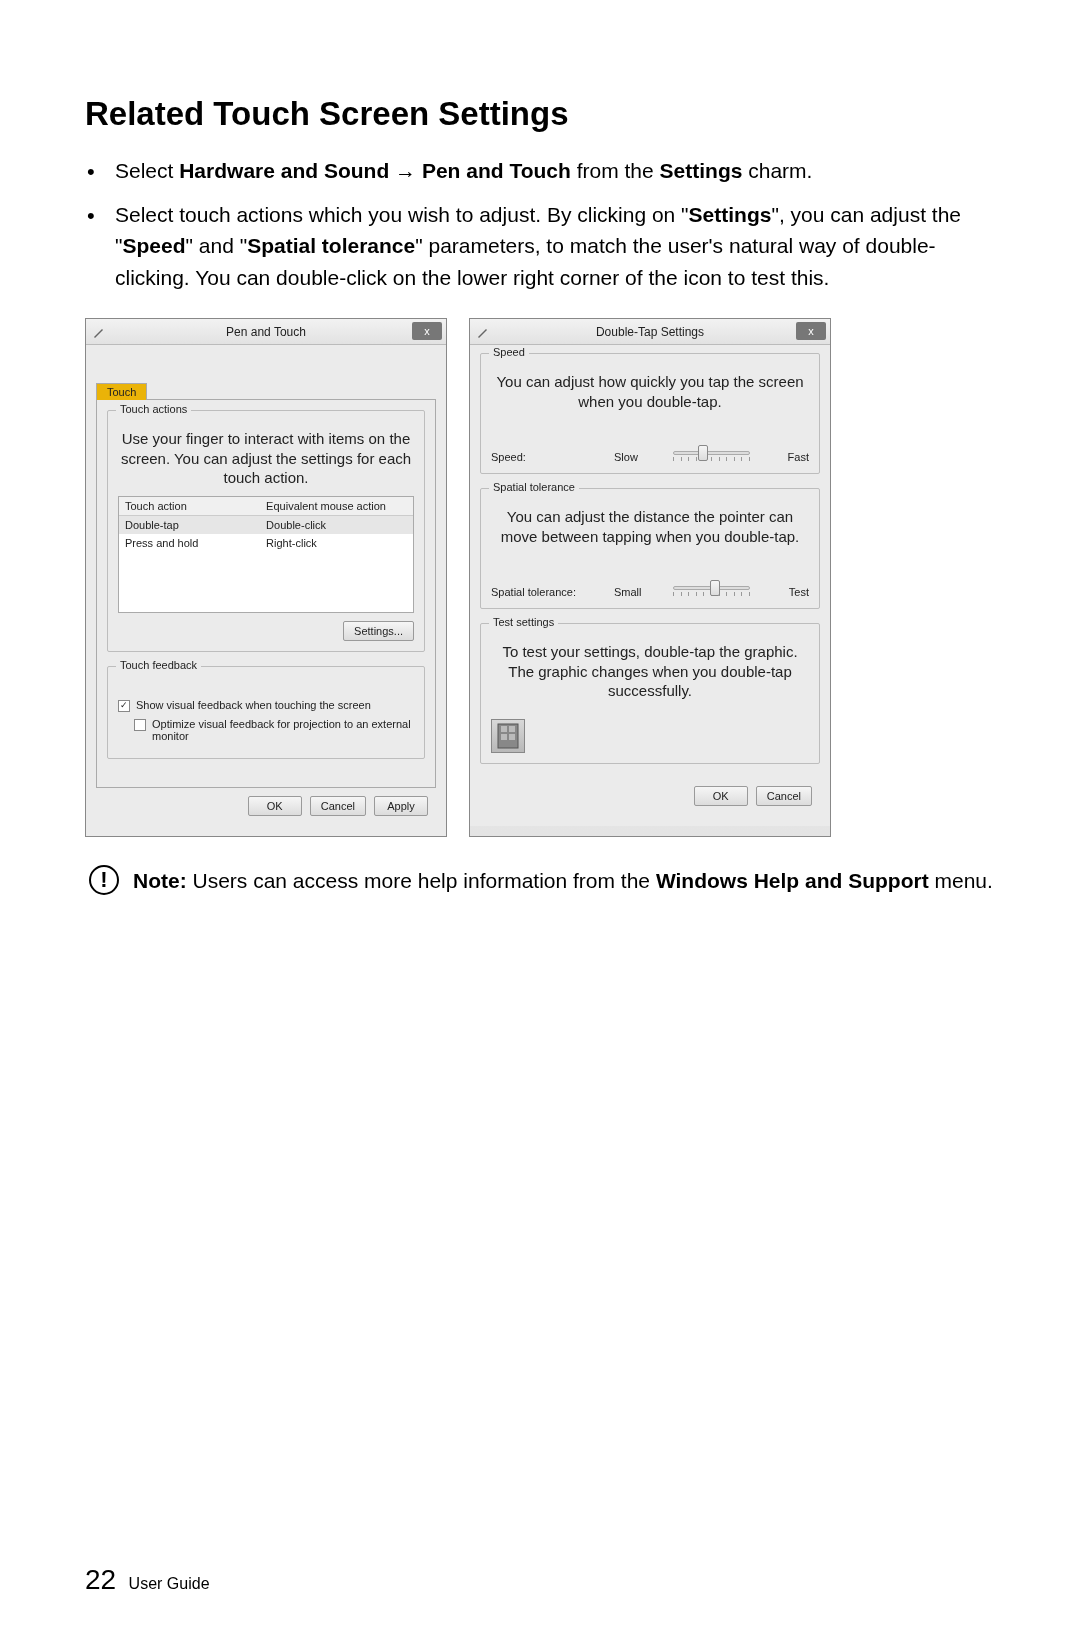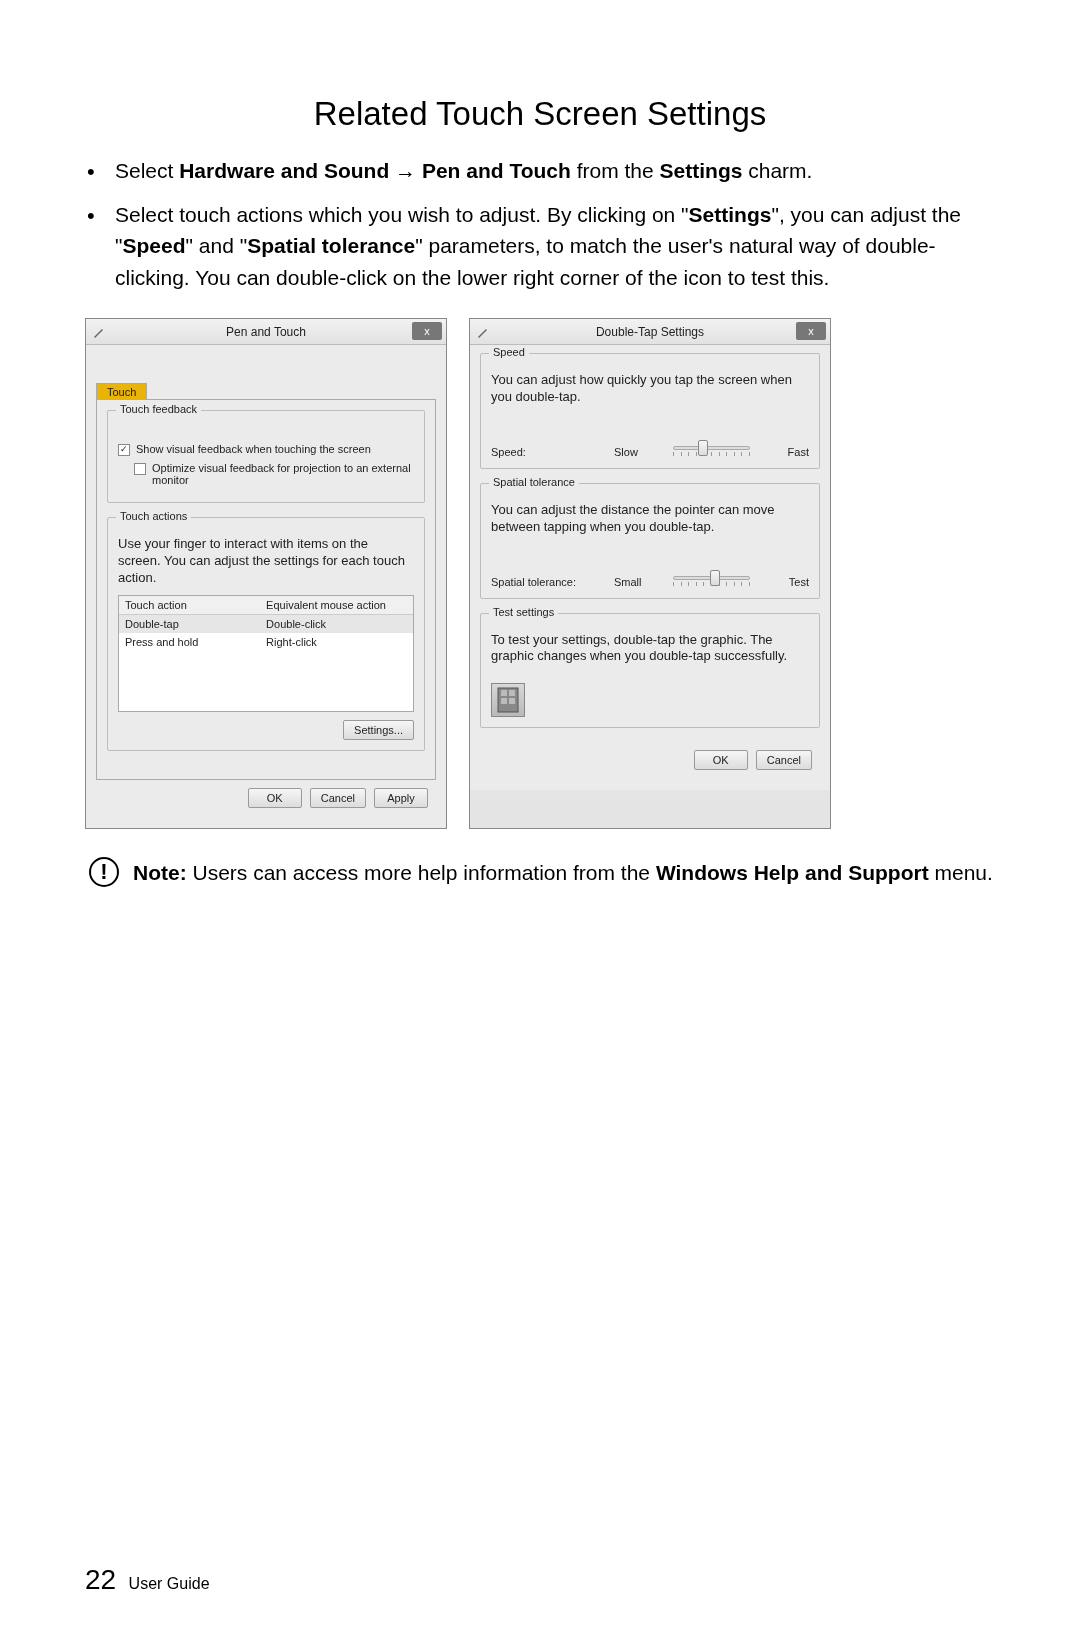--- a/index.html
+++ b/index.html
@@ -9,23 +9,22 @@
     background: #fff;
     font-family: Arial, Helvetica, sans-serif;
     color: #000;
     position: relative;
   }
   .page {
     padding: 95px 85px 60px 85px;
   }
   .heading {
     font-size: 33px;
-    font-weight: normal;
+    font-weight: bold;
     margin-bottom: 22px;
-    text-align: center;
   }
   .bullets {
     list-style: none;
     padding-left: 30px;
   }
   .bullets li {
     font-size: 21px;
     line-height: 1.5;
     margin-bottom: 12px;
     position: relative;
@@ -113,23 +112,24 @@
   }
   .groupbox .legend {
     position: absolute;
     top: -8px;
     left: 8px;
     background: #ebebeb;
     padding: 0 4px;
     font-size: 11px;
   }
   .desc {
-    font-size: 13px;
+    font-size: 15px;
     line-height: 1.3;
     margin-bottom: 8px;
+    text-align: center;
   }
   .table-area {
     border: 1px solid #aaa;
     background: #fff;
     font-size: 11px;
   }
   .table-header, .table-row {
     display: flex;
   }
   .table-header {
@@ -283,52 +283,52 @@
       <div class="titlebar">
         <svg class="pen-icon" viewBox="0 0 14 14">
             <path d="M2 12 L10 4 L11 5 L3 13 Z" fill="#666"></path>
           </svg>
         <span class="title">Pen and Touch</span>
         <div class="close-x">x</div>
       </div>
       <div class="dialog-body">
         <span class="tab">Touch</span>
         <div class="tab-panel">
-          <div class="groupbox" style="min-height:88px;">
-            <span class="legend">Touch feedback</span>
-            <div style="height:14px"></div>
-            <div class="chk-row">
-              <div class="chk checked"></div>
-              <span>Show visual feedback when touching the screen</span>
-            </div>
-            <div class="chk-row" style="padding-left:16px;">
-              <div class="chk"></div>
-              <span>Optimize visual feedback for projection to an external monitor</span>
-            </div>
-          </div>
           <div class="groupbox">
             <span class="legend">Touch actions</span>
             <div class="desc">Use your finger to interact with items on the screen. You can adjust the settings for each touch action.</div>
             <div class="table-area">
               <div class="table-header">
                 <div class="th col1">Touch action</div>
                 <div class="th col2">Equivalent mouse action</div>
               </div>
               <div class="table-row row-sel">
                 <div class="td col1">Double-tap</div>
                 <div class="td col2">Double-click</div>
               </div>
               <div class="table-row">
                 <div class="td col1">Press and hold</div>
                 <div class="td col2">Right-click</div>
               </div>
               <div class="spacer"></div>
             </div>
             <div class="btn-row">
               <span class="btn">Settings...</span>
+            </div>
+          </div>
+          <div class="groupbox" style="min-height:88px;">
+            <span class="legend">Touch feedback</span>
+            <div style="height:14px"></div>
+            <div class="chk-row">
+              <div class="chk checked"></div>
+              <span>Show visual feedback when touching the screen</span>
+            </div>
+            <div class="chk-row" style="padding-left:16px;">
+              <div class="chk"></div>
+              <span>Optimize visual feedback for projection to an external monitor</span>
             </div>
           </div>
         </div>
         <div class="dialog-buttons">
           <span class="btn">OK</span>
           <span class="btn">Cancel</span>
           <span class="btn">Apply</span>
         </div>
       </div>
     </div>

